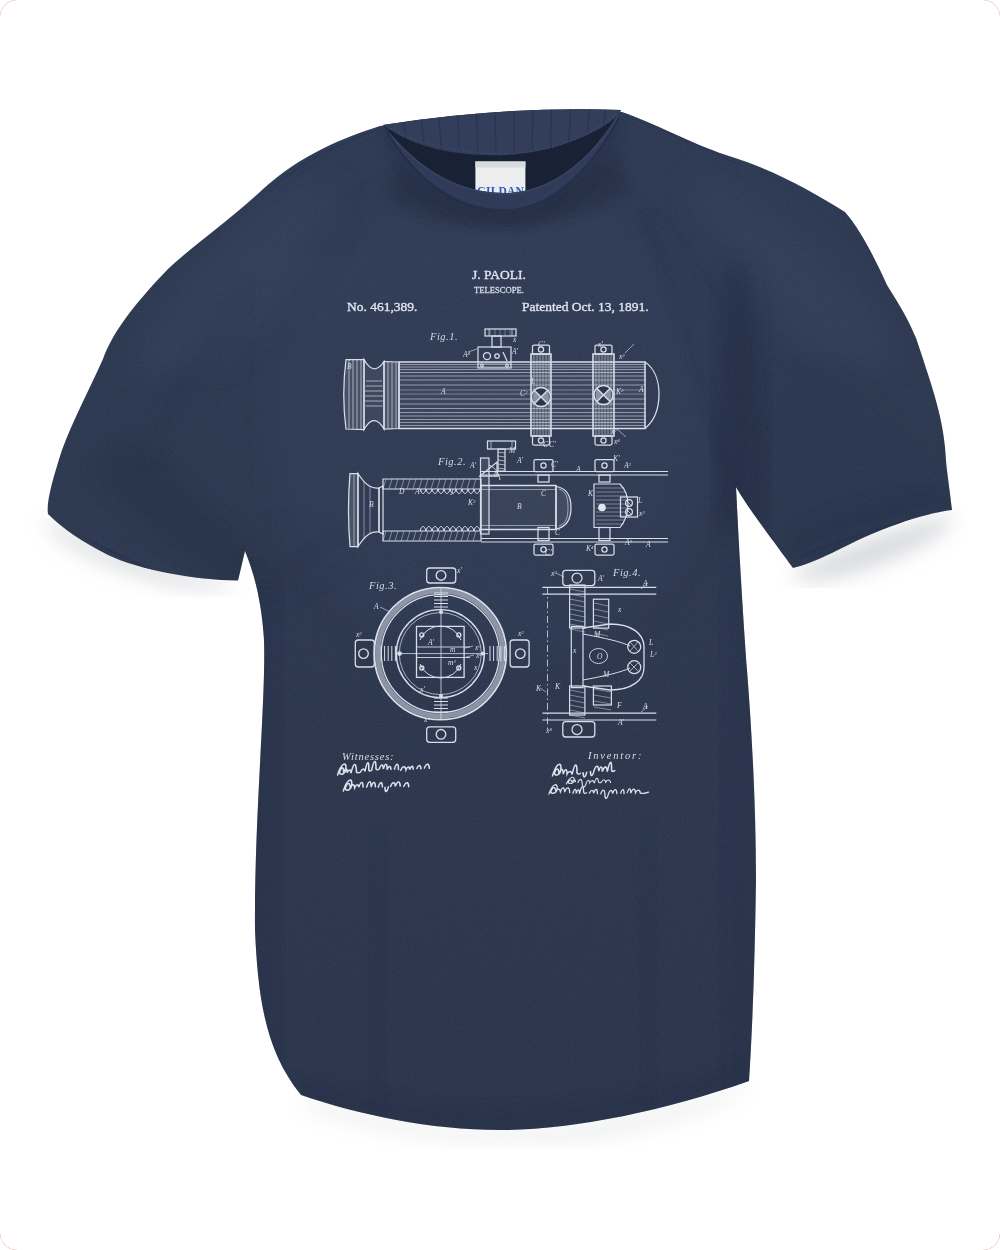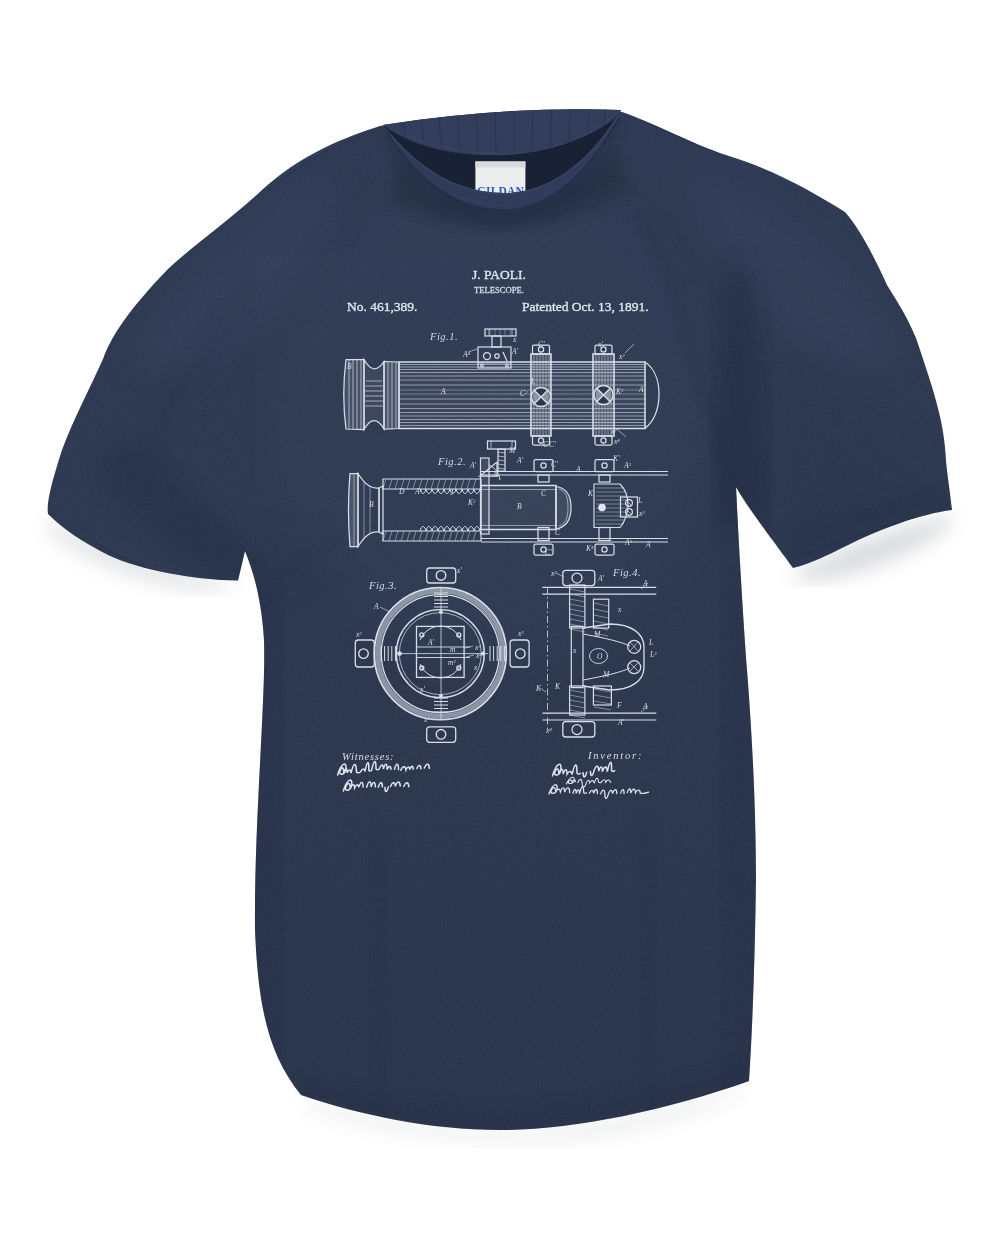--- a/index.html
+++ b/index.html
@@ -1,16 +1,16 @@
 <!DOCTYPE html>
 <html><head>
 <meta charset="utf-8">
 <style>
   html,body{margin:0;padding:0;background:#ffffff;}
-  .wrap{width:1000px;height:1250px;position:relative;overflow:hidden;background:#b91c1c;}
+  .wrap{width:1000px;height:1250px;position:relative;overflow:hidden;background:#b91c1c;border-radius:17px;}
   svg{display:block;}
   text{font-family:"Liberation Serif", serif;}
 </style>
 </head>
 <body>
 <div class="wrap">
 <svg width="1000" height="1250" viewBox="0 0 1000 1250" xmlns="http://www.w3.org/2000/svg">
 <defs>
   <linearGradient id="bodyGrad" x1="0" y1="0" x2="0" y2="1">
     <stop offset="0" stop-color="#2c3852"></stop>

